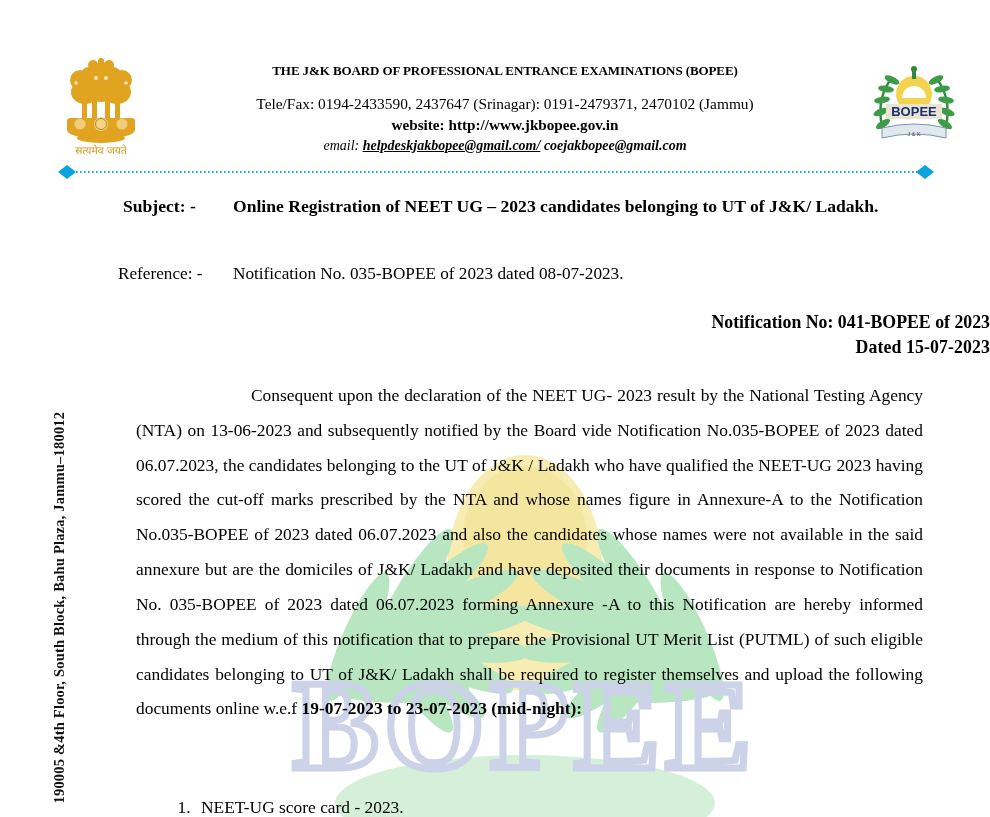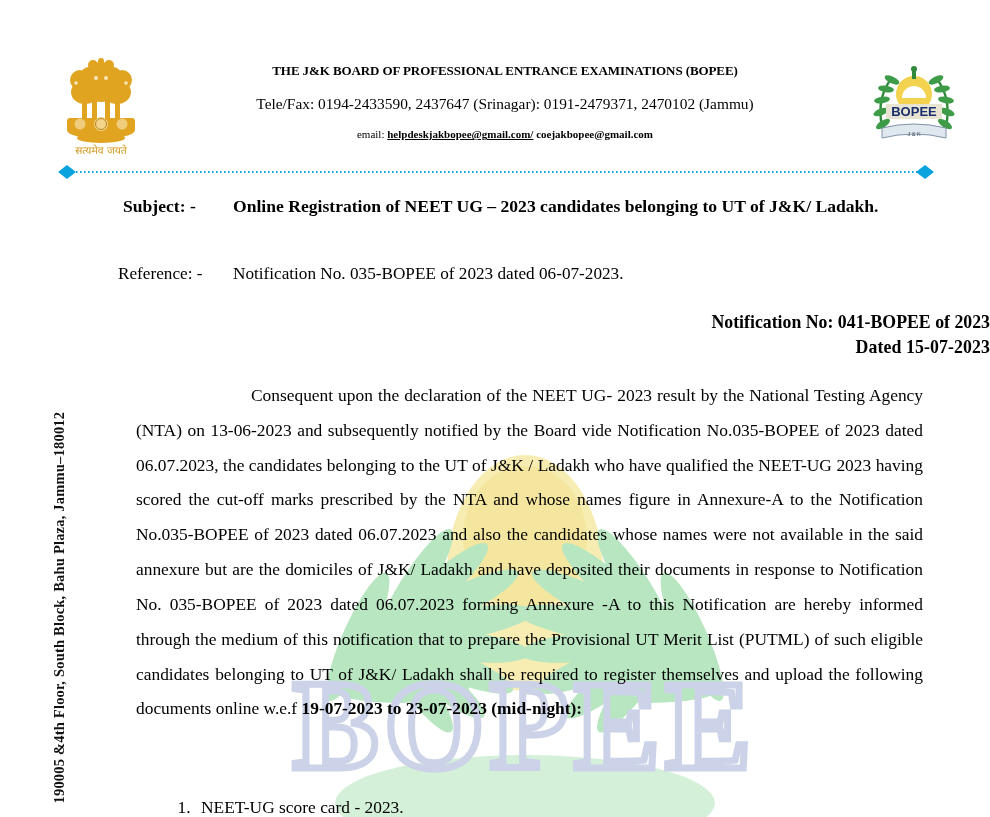--- a/index.html
+++ b/index.html
@@ -97,22 +97,23 @@
     font-size: 15.4px;
     margin-top: 15px;
   }
   .website-line {
     font-size: 15.2px;
     margin-top: 1px;
   }
   .website-line .lbl { font-weight: bold; }
   .website-line .url { font-weight: bold; }
   .email-line {
-    font-size: 11px;
-    margin-top: 13px;
+    font-size: 14px;
+    margin-top: 1px;
+    font-style: italic;
   }
   .email-line .e1 { font-weight: bold; text-decoration: underline; }
   .email-line .e2 { font-weight: bold; }
 
   
   #divider {
     position: absolute;
     left: 58px;
     top: 165px;
     width: 876px;
@@ -398,20 +399,23 @@
         <text x="46" y="52" text-anchor="middle" font-family="'Liberation Sans', sans-serif" font-size="13" font-weight="bold" fill="#1a2f6e">BOPEE</text>
 
         <path d="M14 64 Q46 56 78 64 L78 74 Q46 66 14 74 Z" fill="#dfe8ef" stroke="#7f93a8" stroke-width="1"></path>
         <text x="46" y="72" text-anchor="middle" font-family="'Liberation Sans', sans-serif" font-size="5.5" fill="#3b4f66">J &amp; K</text>
       </svg>
     </div>
 
     <div class="header-text">
       <div class="org-title">THE J&amp;K BOARD OF PROFESSIONAL ENTRANCE EXAMINATIONS (BOPEE)</div>
       <div class="telefax">Tele/Fax: 0194-2433590, 2437647 (Srinagar):  0191-2479371, 2470102 (Jammu)</div>
+      <div class="website-line">
+        <span class="lbl">website: </span><span class="url">http://www.jkbopee.gov.in</span>
+      </div>
       <div class="email-line">
         <span>email: </span><span class="e1">helpdeskjakbopee@gmail.com/</span><span class="e2"> coejakbopee@gmail.com</span>
       </div>
     </div>
   </div>
 
   <div id="divider">
     <svg viewBox="0 0 876 14" xmlns="http://www.w3.org/2000/svg" preserveAspectRatio="none" aria-hidden="true">
       <line x1="10" y1="7" x2="866" y2="7" stroke="#12a5e3" stroke-width="2.2" stroke-dasharray="1.6 2.4"></line>
       <polygon points="9,0 18,7 9,14 0,7" fill="#0aa3e0"></polygon>
@@ -421,21 +425,21 @@
 
   <div id="content">
 
     <div class="subject-row">
       <div class="subject-label">Subject: -</div>
       <div class="subject-value">Online Registration of NEET UG – 2023 candidates belonging to UT of J&amp;K/ Ladakh.</div>
     </div>
 
     <div class="reference-row">
       <div class="reference-label">Reference: -</div>
-      <div class="reference-value">Notification No. 035-BOPEE of 2023 dated 06-07-2023.</div>
+      <div class="reference-value">Notification No. 035-BOPEE of 2023 dated 08-07-2023.</div>
     </div>
 
     <div class="notif-block">
       <div>Notification No: 041-BOPEE of 2023</div>
       <div class="dated">Dated   15-07-2023</div>
     </div>
 
     <div class="body-para"><span>Consequent upon the declaration of the NEET UG- 2023 result by the National Testing Agency (NTA) on 13-06-2023 and subsequently notified by the Board vide Notification No.035-BOPEE of 2023 dated 06.07.2023, the candidates belonging to the UT of J&amp;K / Ladakh who have qualified the NEET-UG 2023 having scored the cut-off marks prescribed by the NTA and whose names figure in Annexure-A to the Notification No.035-BOPEE of 2023 dated 06.07.2023  and also the candidates whose names were not available in the said annexure but are the domiciles of J&amp;K/ Ladakh and have deposited their documents in response to Notification No. 035-BOPEE of 2023 dated 06.07.2023 forming Annexure -A to this Notification are hereby informed through the medium of this notification that to prepare  the Provisional UT Merit List (PUTML) of such  eligible candidates belonging to UT of J&amp;K/ Ladakh shall be required to register themselves and upload the following documents online  w.e.f </span><b>19-07-2023 to 23-07-2023 (mid-night):</b></div>
 
     <div class="list-block">

